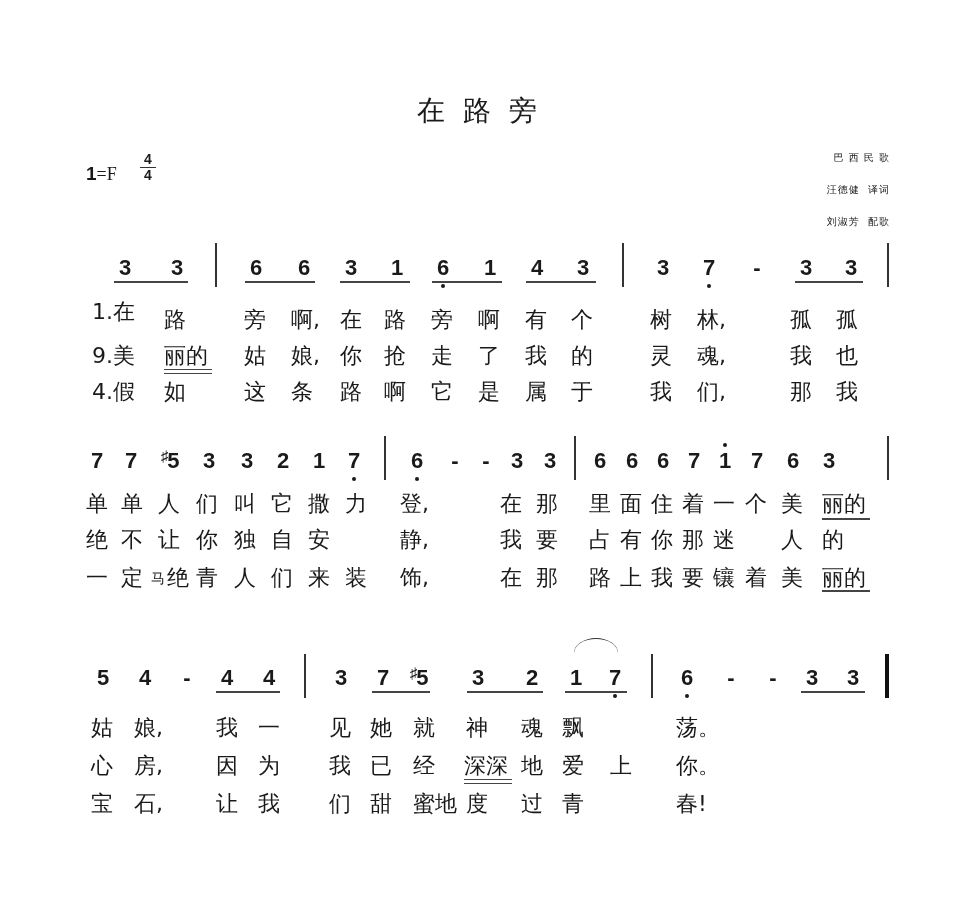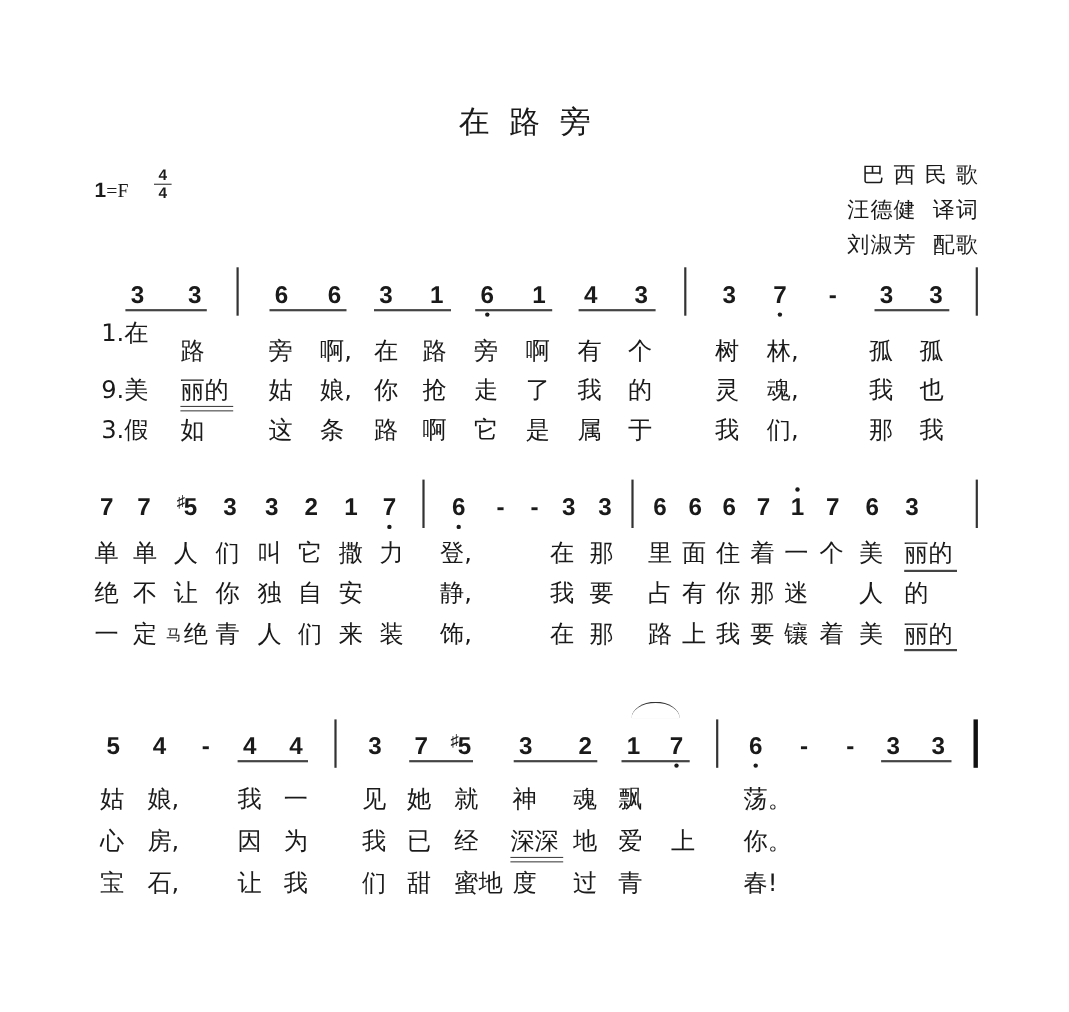--- a/index.html
+++ b/index.html
@@ -4,21 +4,21 @@
   <style>
     html, body { margin:0; padding:0; background:#ffffff; }
     body { width:972px; height:920px; position:relative; overflow:hidden; color:#1a1a1a;
       font-family:"DejaVu Sans", sans-serif; }
     .abs { position:absolute; }
     .title { left:0; width:972px; top:92px; text-align:center; font-size:28px; letter-spacing:18px; font-weight:normal; }
     .key { left:86px; top:163px; font-family:"Liberation Serif", serif; font-size:18px; }
     .key .one { font-weight:bold; font-family:"Liberation Sans", sans-serif; font-size:19px; }
     .timesig { position:absolute; left:54px; top:-11px; width:16px; text-align:center; font-weight:bold; font-size:14px; line-height:15px; font-family:"Liberation Sans", sans-serif; }
     .timesig .bar { border-top:1px solid #333; }
-    .credits { right:82px; top:142px; font-size:20px; line-height:32px; text-align:right; }
+    .credits { right:82px; top:142px; font-size:10px; line-height:32px; text-align:right; }
     .credit { white-space:pre; letter-spacing:1px; }
     .note { font-family:"Liberation Sans", sans-serif; font-weight:bold; font-size:22px; text-align:center; width:22px; line-height:24px; }
     .note .dot-below { position:absolute; left:50%; bottom:-8px; width:4px; height:4px; margin-left:-2px; border-radius:50%; background:#1a1a1a; }
     .note .dot-above { position:absolute; left:50%; top:-6px; width:4px; height:4px; margin-left:-2px; border-radius:50%; background:#1a1a1a; }
     .sharp { font-size:15px; position:relative; top:-7px; margin-right:-1px; font-weight:bold; }
     .uline { height:1.5px; background:#444; }
     .dline { height:5px; border-top:1.5px solid #444; border-bottom:1.5px solid #444; box-sizing:border-box; }
     .barline { width:2px; background:#333; }
     .finalbar { width:4px; background:#111; }
     .lyric { font-size:22px; line-height:24px; white-space:pre; }
@@ -67,21 +67,21 @@
   <span class="abs note" style="left:698px;top:256px"><span>7</span><span class="dot-below"></span></span>
   <span class="abs note" style="left:746px;top:256px">-</span>
   <span class="abs note" style="left:795px;top:256px">3</span>
   <span class="abs note" style="left:840px;top:256px">3</span>
   <div class="abs uline" style="left:795px;top:281px;width:68px"></div>
   <div class="abs barline" style="left:887px;top:243px;height:44px"></div>
 </div>
 
 <div>
 
-  <span class="abs lyric" style="left:92px;top:292px">1.在</span>
+  <span class="abs lyric" style="left:92px;top:300px">1.在</span>
   <span class="abs lyric" style="left:164px;top:308px">路</span>
   <span class="abs lyric" style="left:244px;top:308px">旁</span>
   <span class="abs lyric" style="left:291px;top:308px">啊,</span>
   <span class="abs lyric" style="left:340px;top:308px">在</span>
   <span class="abs lyric" style="left:384px;top:308px">路</span>
   <span class="abs lyric" style="left:431px;top:308px">旁</span>
   <span class="abs lyric" style="left:478px;top:308px">啊</span>
   <span class="abs lyric" style="left:525px;top:308px">有</span>
   <span class="abs lyric" style="left:571px;top:308px">个</span>
   <span class="abs lyric" style="left:650px;top:308px">树</span>
@@ -98,21 +98,21 @@
   <span class="abs lyric" style="left:384px;top:344px">抢</span>
   <span class="abs lyric" style="left:431px;top:344px">走</span>
   <span class="abs lyric" style="left:478px;top:344px">了</span>
   <span class="abs lyric" style="left:525px;top:344px">我</span>
   <span class="abs lyric" style="left:571px;top:344px">的</span>
   <span class="abs lyric" style="left:650px;top:344px">灵</span>
   <span class="abs lyric" style="left:697px;top:344px">魂,</span>
   <span class="abs lyric" style="left:790px;top:344px">我</span>
   <span class="abs lyric" style="left:836px;top:344px">也</span>
 
-  <span class="abs lyric" style="left:92px;top:380px">3.假</span>
+  <span class="abs lyric" style="left:92px;top:380px">4.假</span>
   <span class="abs lyric" style="left:164px;top:380px">如</span>
   <span class="abs lyric" style="left:244px;top:380px">这</span>
   <span class="abs lyric" style="left:291px;top:380px">条</span>
   <span class="abs lyric" style="left:340px;top:380px">路</span>
   <span class="abs lyric" style="left:384px;top:380px">啊</span>
   <span class="abs lyric" style="left:431px;top:380px">它</span>
   <span class="abs lyric" style="left:478px;top:380px">是</span>
   <span class="abs lyric" style="left:525px;top:380px">属</span>
   <span class="abs lyric" style="left:571px;top:380px">于</span>
   <span class="abs lyric" style="left:650px;top:380px">我</span>

